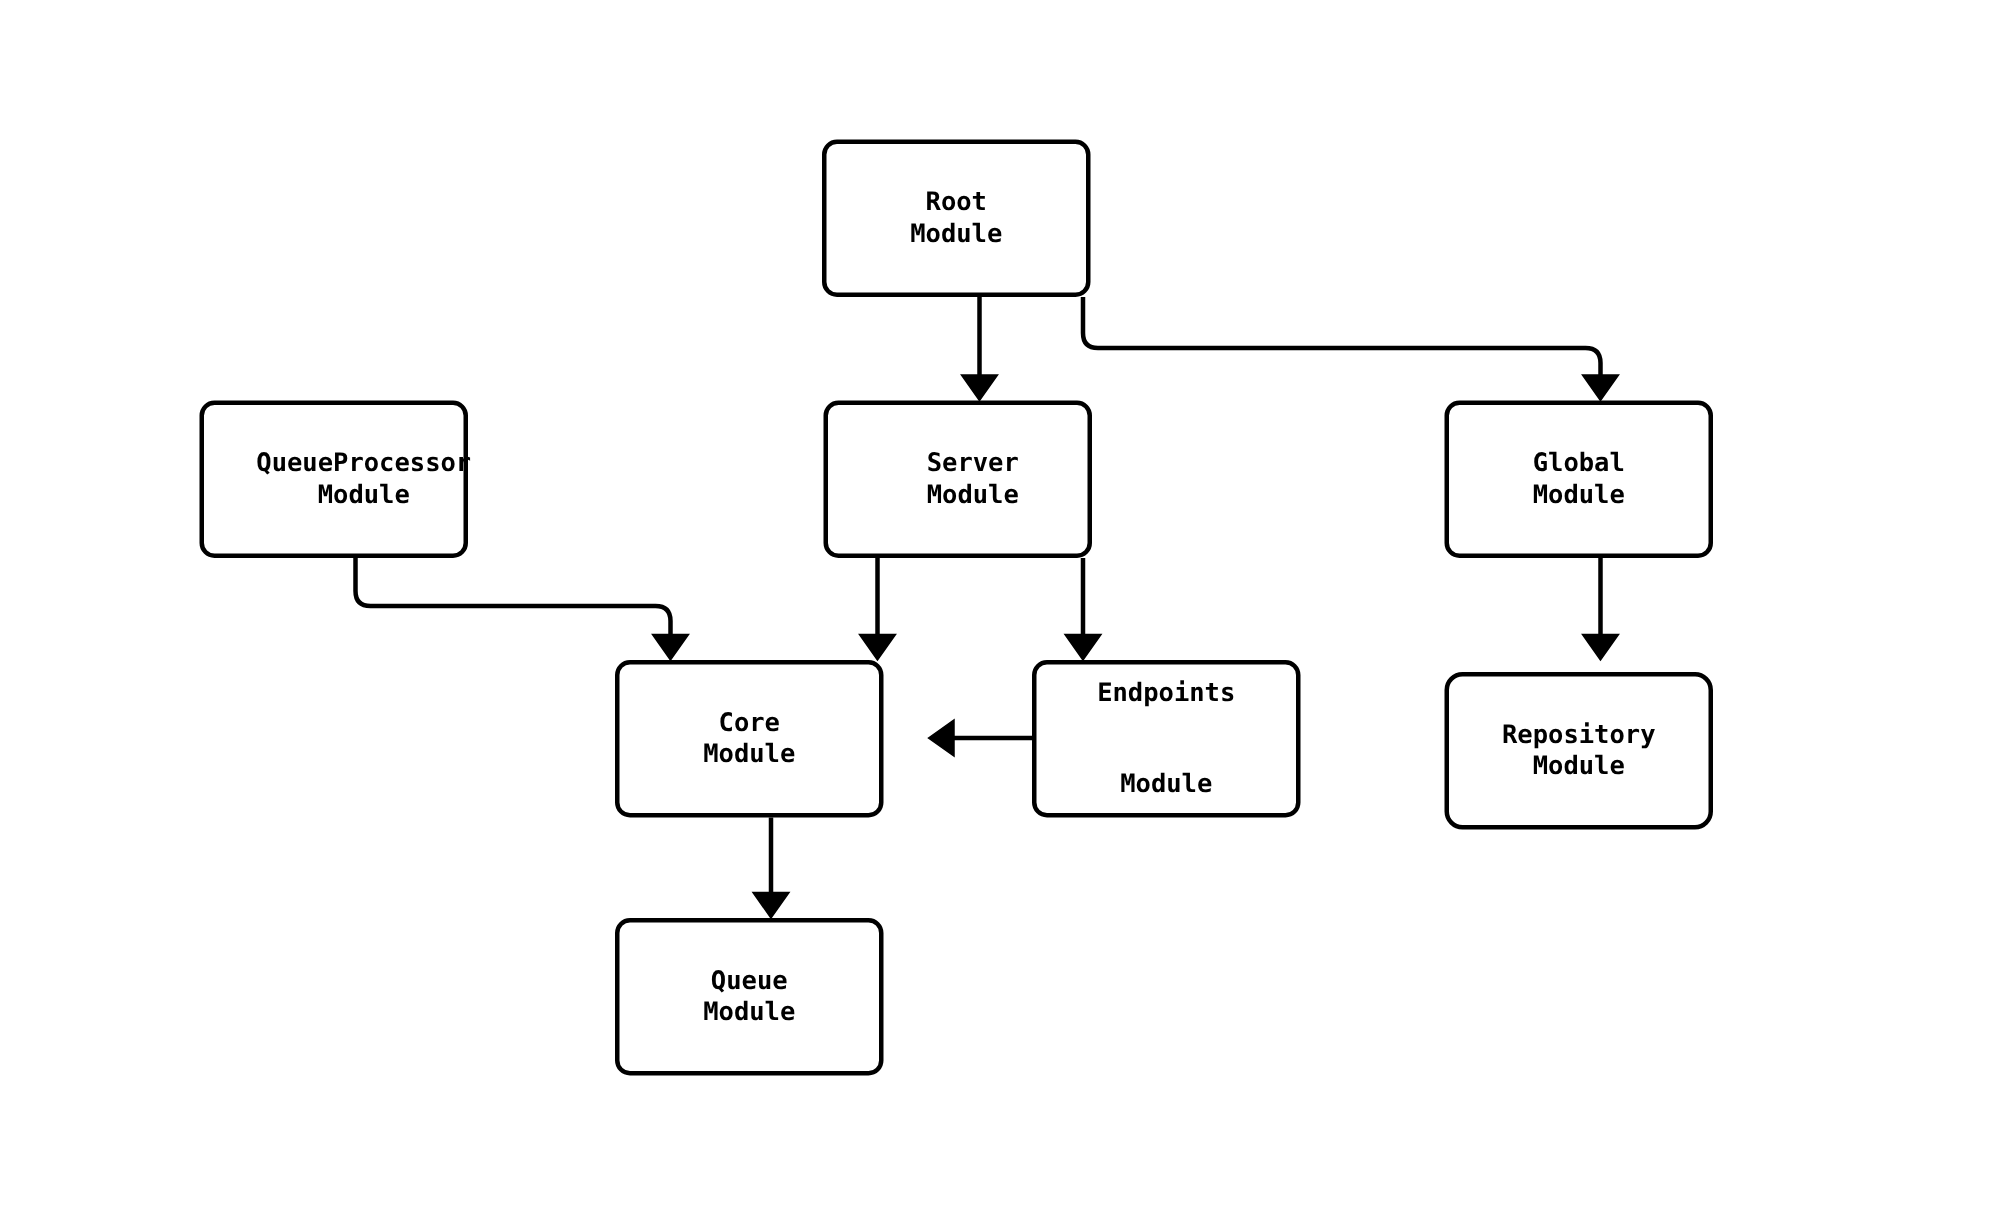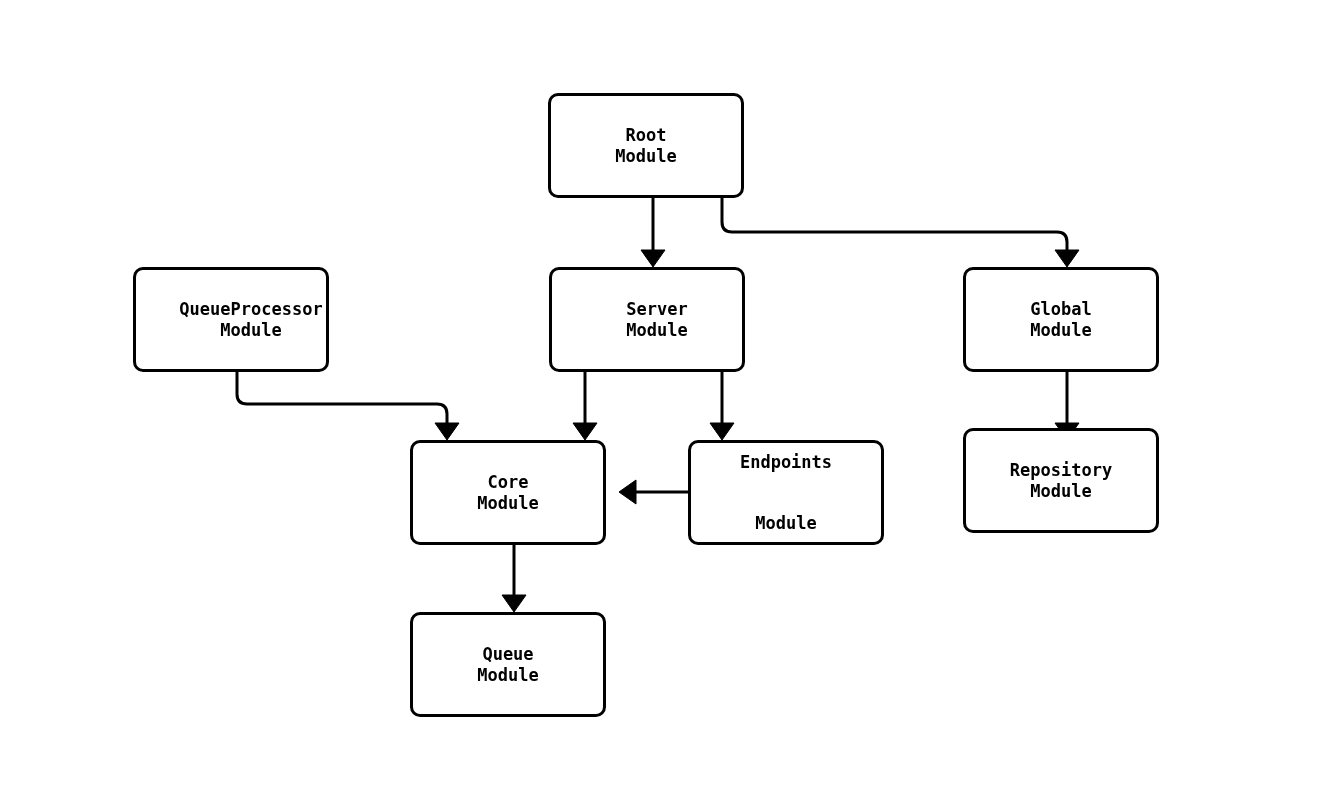--- a/index.html
+++ b/index.html
@@ -27,21 +27,21 @@
     stroke: #000000;
     stroke-width: 3;
   }
   .edges polygon {
     fill: #000000;
     stroke: #000000;
     stroke-width: 1;
   }
   .node {
     position: absolute;
-    width: 196px;
+    width: 179px;
     height: 105px;
     box-sizing: border-box;
     border: 3px solid #000000;
     border-radius: 10px;
     background: #ffffff;
     display: flex;
     flex-direction: column;
     align-items: center;
     justify-content: center;
     text-align: center;
@@ -123,21 +123,21 @@
   <div class="node" style="left:410px; top:440px;">
     <span>Core</span>
     <span>Module</span>
   </div>
 
   <div class="node" style="left:688px; top:440px;gap:40px;">
     <span>Endpoints</span>
     <span>Module</span>
   </div>
 
-  <div class="node" style="left:963px; top:428px;">
+  <div class="node" style="left:963px; top:448px;border-radius:12px;">
     <span>Repository</span>
     <span>Module</span>
   </div>
 
   <div class="node" style="left:410px; top:612px;">
     <span>Queue</span>
     <span>Module</span>
   </div>
 
 </div>

